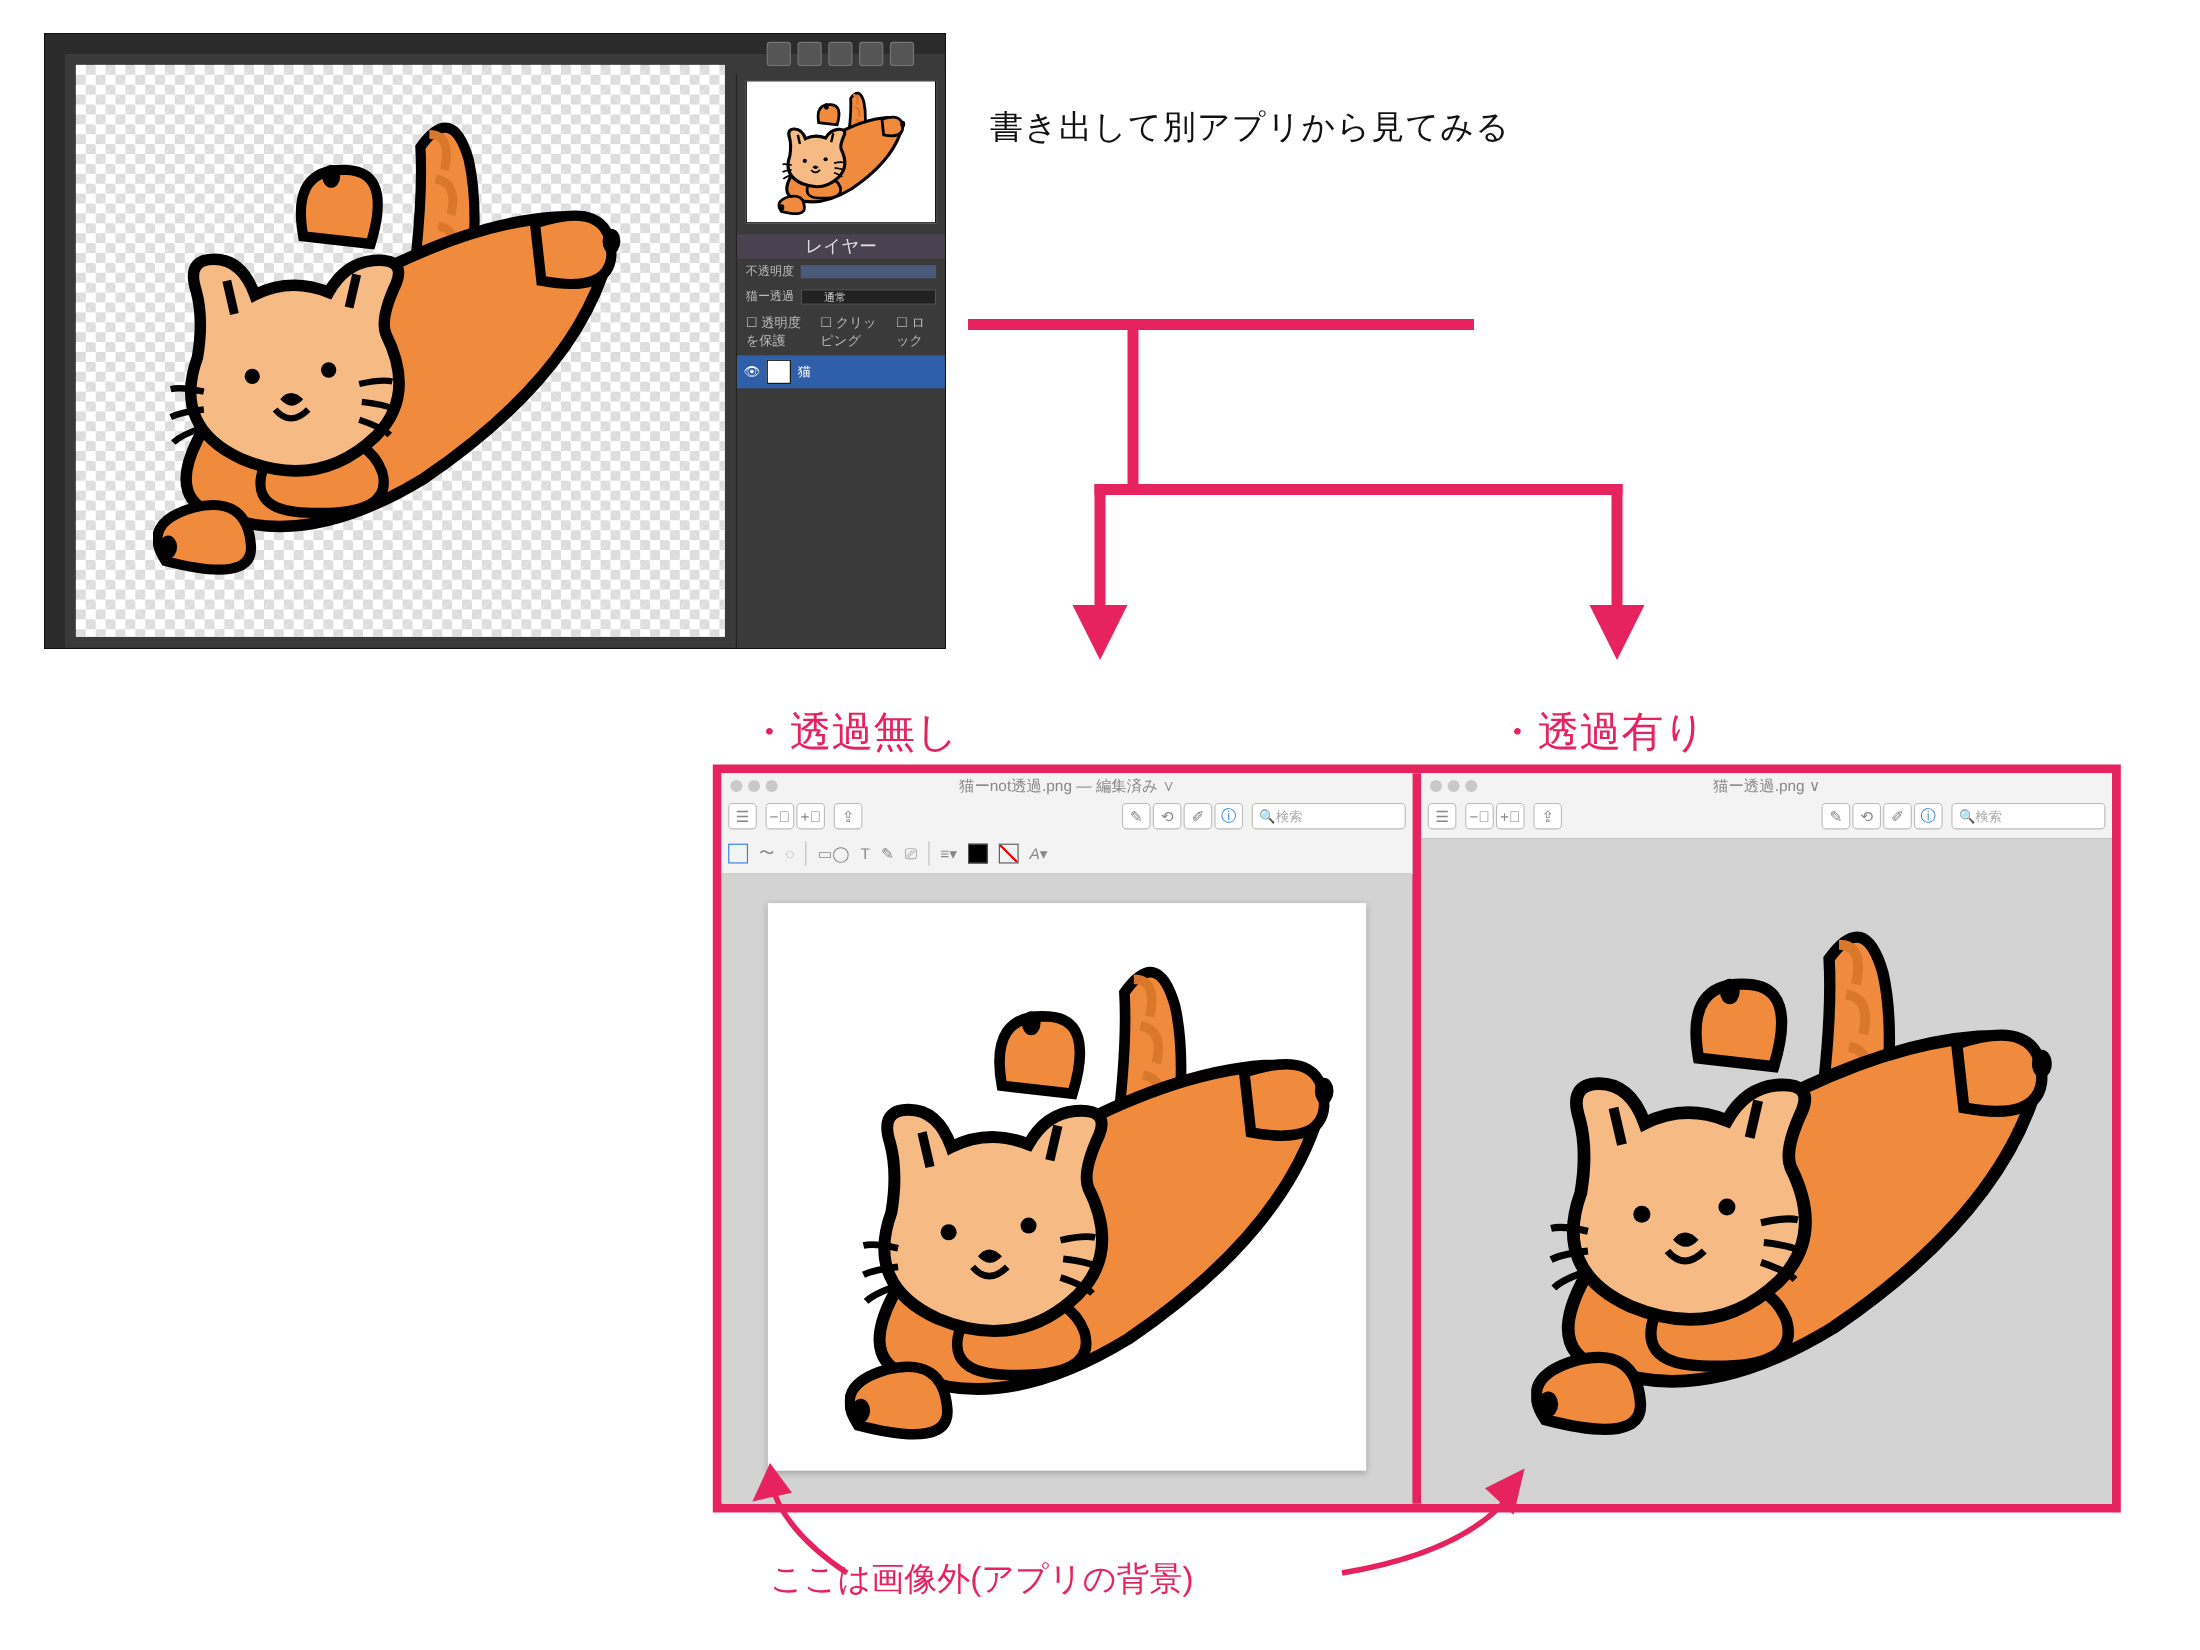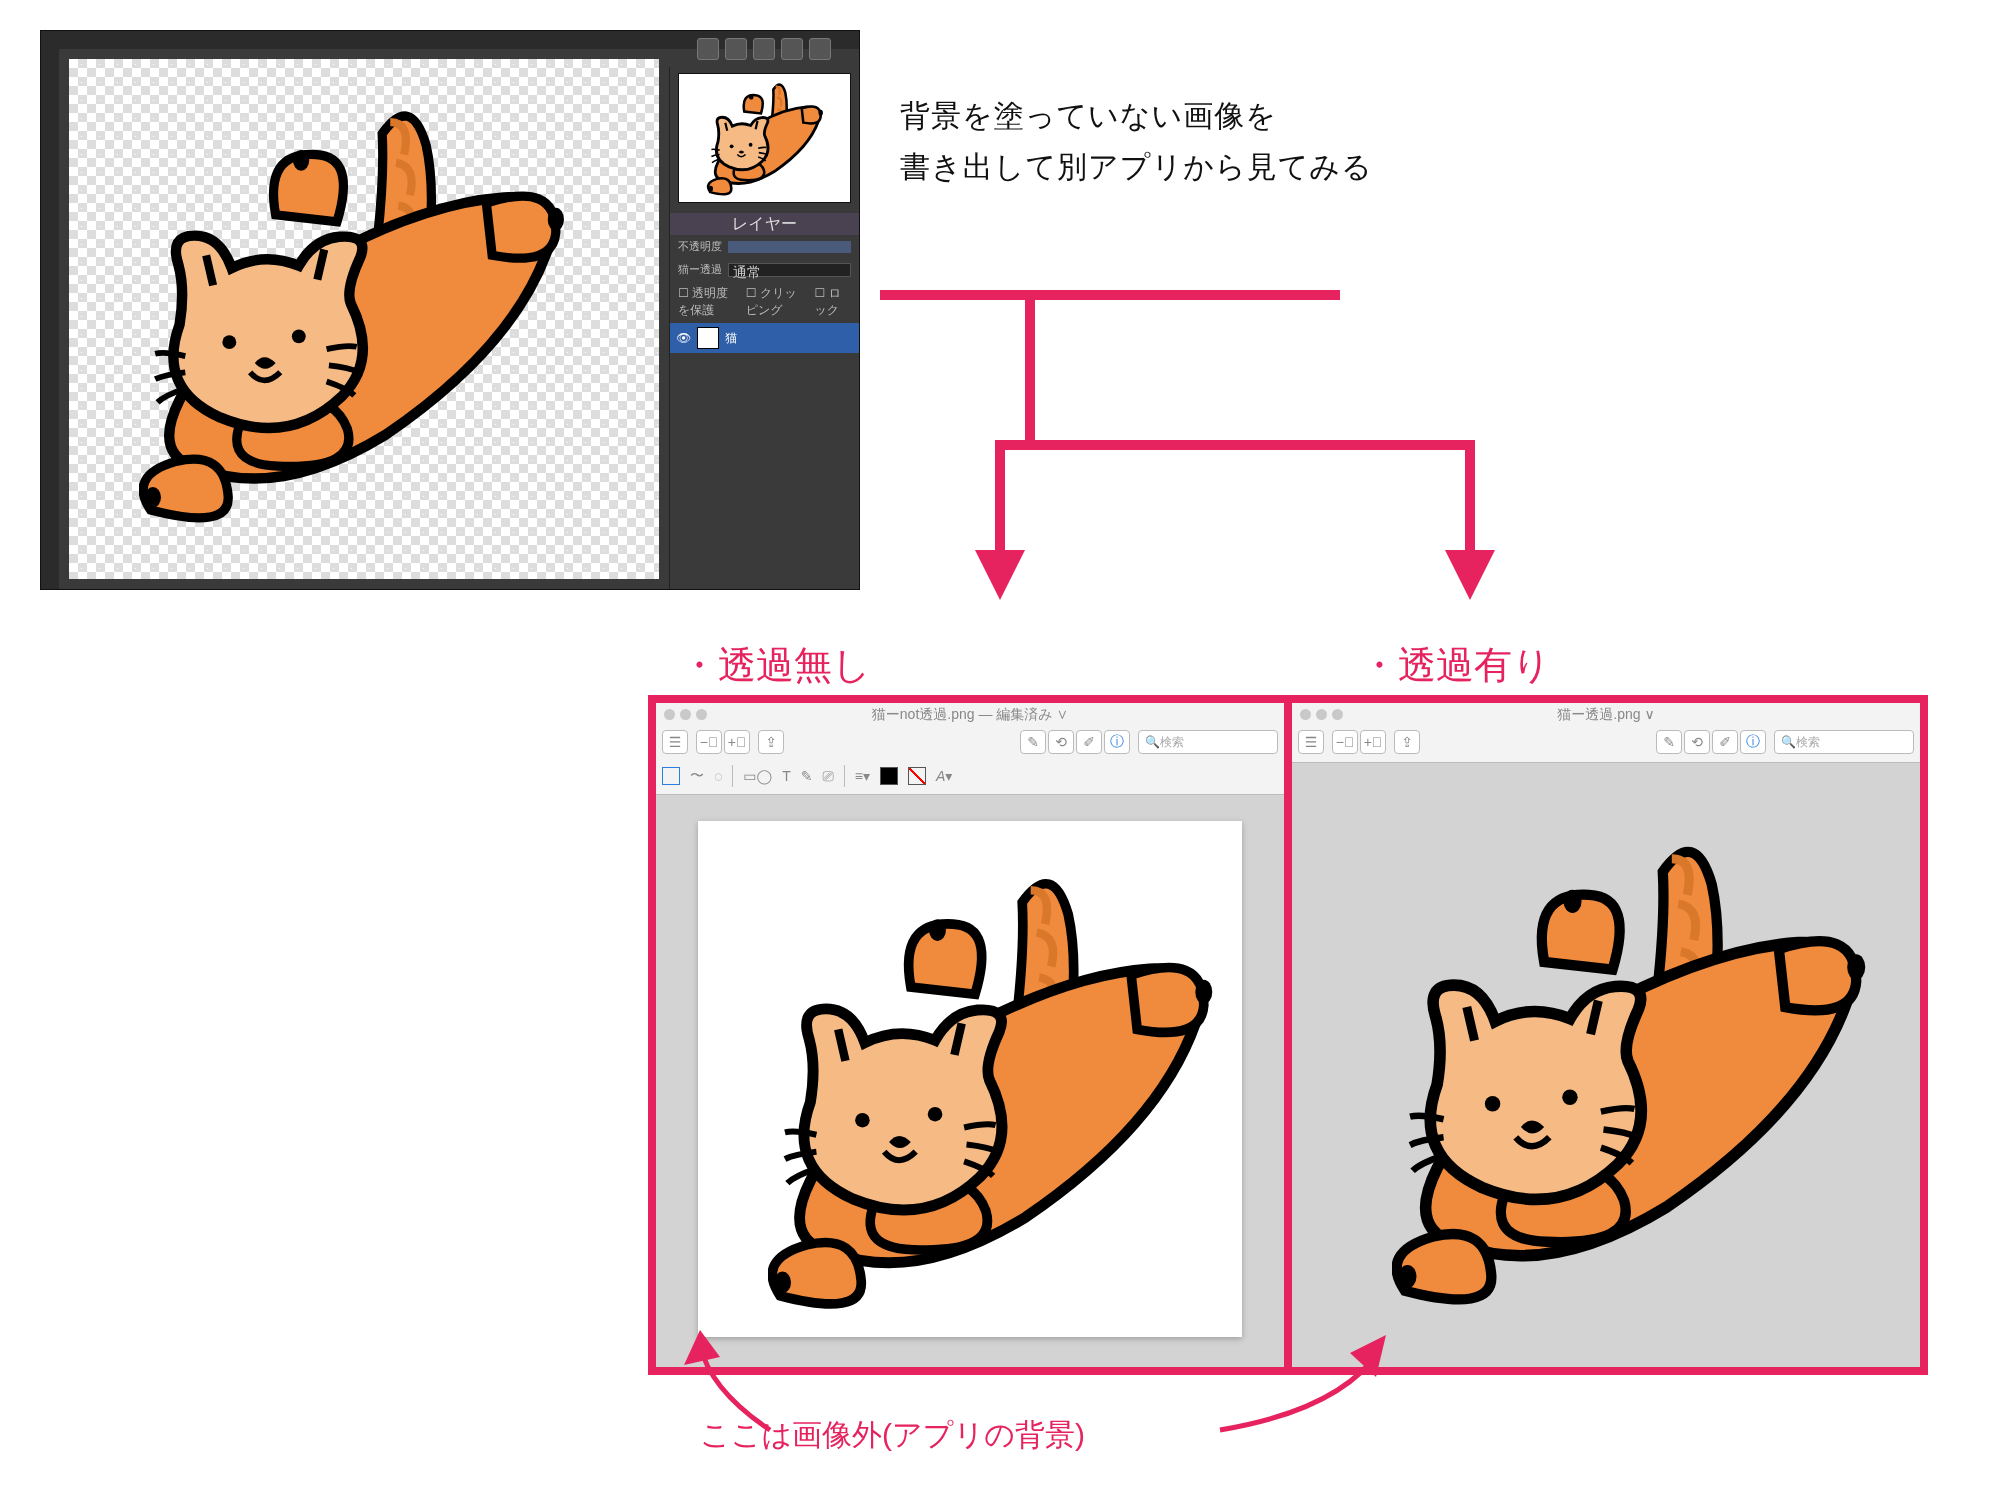--- a/index.html
+++ b/index.html
@@ -141,37 +141,36 @@
           </svg>
       </div>
     </div>
     <div class="tab">レイヤー</div>
     <div class="row">
       <span>不透明度</span>
       <div class="bar"></div>
     </div>
     <div class="row">
       <span>猫ー透過</span>
-      <div class="sel" style="padding-left:4px;color:#ccc;font-size:14px">通常</div>
+      <div class="sel" style="padding-left:20px;color:#ccc;font-size:10px">通常</div>
     </div>
     <div class="row" style="font-size:12px;">
       <span>☐ <span>透明度を保護</span></span>
       <span>☐ <span>クリッピング</span></span>
       <span>☐ <span>ロック</span></span>
     </div>
     <div class="layer">
       <span>👁</span>
       <div class="th"></div>
       <span>猫</span>
     </div>
   </div>
 </div>
 
 <div class="caption">
-  <div>背景を塗っていない画像を</div>
   <div>書き出して別アプリから見てみる</div>
 </div>
 
 <div class="branch">
   <svg viewBox="0 0 620 350">
     <path class="pink-stroke" d="M5 25 h450"></path>
     <path class="pink-stroke" d="M150 25 v150"></path>
     <path class="pink-stroke" d="M150 175 h-30"></path>
     <path class="pink-stroke" d="M150 175 h440"></path>
     <path class="pink-stroke" d="M120 175 v120"></path>

